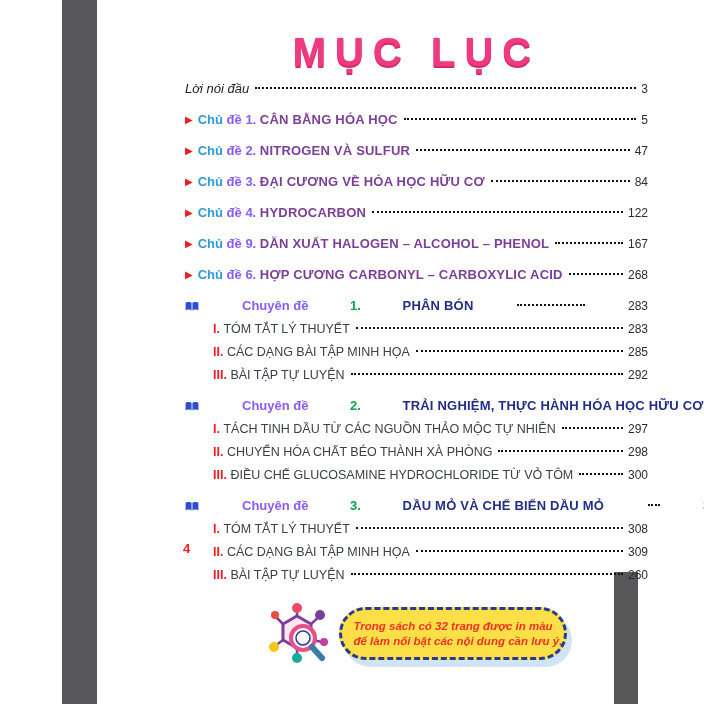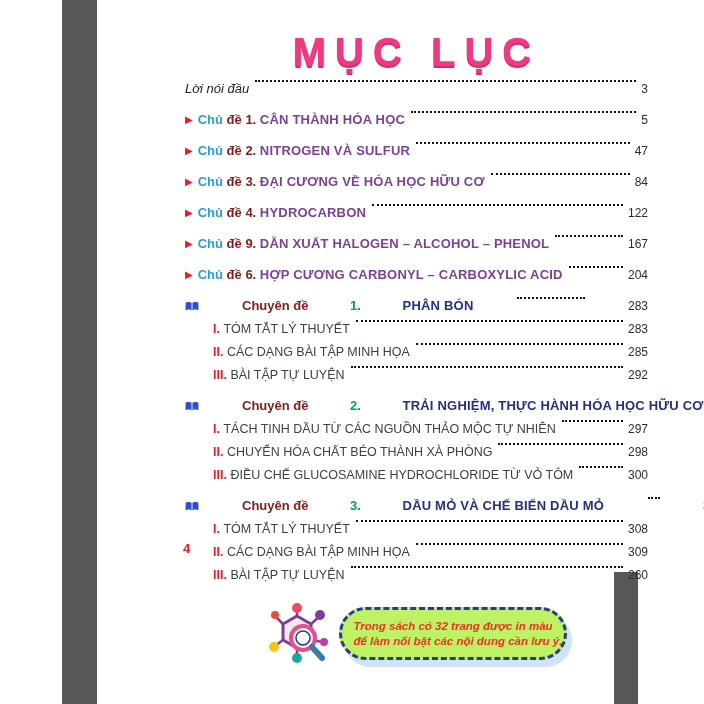--- a/index.html
+++ b/index.html
@@ -15,31 +15,31 @@
     position:absolute; left:97px; top:0; width:517px; height:572px;
     background:#ffffff; box-sizing:border-box; padding:24px 14px 0 40px;margin-left:48px;
   }
 
   #main-title {
     text-align:center; font-size:40px; font-weight:bold; letter-spacing:9px;
     color:#ee3a80; margin:6px 0 2px 0; line-height:44px;
     text-shadow:0 2px 0 #d42a6a, 0 0 1px #ee3a80;
   }
 
-  .row { display:flex; align-items:flex-start; line-height:18px; font-size:13px; }
+  .row { display:flex; align-items:center; line-height:18px; font-size:13px; }
   .row.intro  { margin-top:6px; font-size:13px; }
   .row.chu    { margin-top:13px; }
   .row.chuyen { margin-top:13px;gap:38px; }
   .row.sub    { margin-top:5px; margin-left:28px; font-size:12.5px; }
 
   .intro-label { font-style:italic; color:#1d1d1d; white-space:nowrap; }
 
   .arrow { color:#ed1c24; font-size:10px; line-height:18px; margin-right:5px; }
   .lbl-blue  { color:#2d9bd5; font-weight:bold; white-space:pre; }
-  .lbl-red   { color:#7f1d1d; font-weight:bold; white-space:pre; }
+  .lbl-red   { color:#8b5cf6; font-weight:bold; white-space:pre; }
   .lbl-green { color:#00a651; font-weight:bold; white-space:pre; }
   .title-purple { color:#7b3f98; font-weight:bold; white-space:nowrap; letter-spacing:0.2px; }
   .title-navy   { color:#232d87; font-weight:bold; white-space:nowrap; letter-spacing:0.2px; }
 
   .book-ic { display:inline-flex; margin-right:5px; align-self:center; }
 
   .numeral { color:#ed1c24; font-weight:bold; white-space:pre; }
   .sub-title { color:#3a4148; white-space:nowrap; }
 
   .dots { flex:1; border-bottom:2.5px dotted #111111; margin:0 5px 3px 6px; min-width:12px; }
@@ -48,21 +48,21 @@
   #callout-wrap {
     margin-top:16px; display:flex; justify-content:center; align-items:center;
   }
   #callout-icon { margin-right:4px; position:relative; top:2px; }
   #callout-box { position:relative; width:228px; }
   #callout-shadow {
     position:absolute; left:5px; top:7px; width:100%; height:100%;
     background:#cfe4f6; border-radius:28px;
   }
   #callout-inner {
-    position:relative; background:#bef264; border:3px dashed #2b3990;
+    position:relative; background:#fde047; border:3px dashed #2b3990;
     border-radius:28px; padding:9px 12px 8px 12px; box-sizing:border-box;
     text-align:center;
   }
   .callout-line {
     color:#ee3124; font-weight:bold; font-style:italic;
     font-size:11.5px; line-height:15px; white-space:nowrap;
   }
 
   #footer-page-num {
     position:absolute; left:38px; bottom:16px; color:#ed1c24;
@@ -82,21 +82,21 @@
     <div id="toc-list">
         <div class="row intro">
           <span class="intro-label">Lời nói đầu</span>
           <span class="dots"></span>
           <span class="pg">3</span>
         </div>
         <div class="row chu">
           <span class="arrow">▶</span>
           <span class="lbl-blue">Chủ </span>
           <span class="lbl-red">đề 1. </span>
-          <span class="title-purple">CÂN THÀNH HÓA HỌC</span>
+          <span class="title-purple">CÂN BẰNG HÓA HỌC</span>
           <span class="dots"></span>
           <span class="pg">5</span>
         </div>
         <div class="row chu">
           <span class="arrow">▶</span>
           <span class="lbl-blue">Chủ </span>
           <span class="lbl-red">đề 2. </span>
           <span class="title-purple">NITROGEN VÀ SULFUR</span>
           <span class="dots"></span>
           <span class="pg">47</span>
@@ -124,21 +124,21 @@
           <span class="title-purple">DẪN XUẤT HALOGEN – ALCOHOL – PHENOL</span>
           <span class="dots"></span>
           <span class="pg">167</span>
         </div>
         <div class="row chu">
           <span class="arrow">▶</span>
           <span class="lbl-blue">Chủ </span>
           <span class="lbl-red">đề 6. </span>
           <span class="title-purple">HỢP CƯƠNG CARBONYL – CARBOXYLIC ACID</span>
           <span class="dots"></span>
-          <span class="pg">204</span>
+          <span class="pg">268</span>
         </div>
         <div class="row chuyen">
           <span class="book-ic">
             <svg width="14" height="11" viewBox="0 0 24 18">
               <path d="M12 3.2 C9 0.6 3.8 0.6 1 2.2 V15.4 C3.8 13.8 9 13.8 12 16.2 C15 13.8 20.2 13.8 23 15.4 V2.2 C20.2 0.6 15 0.6 12 3.2 Z" fill="#2b4fd0"></path>
               <line x1="12" y1="3.4" x2="12" y2="16" stroke="#ffffff" stroke-width="1.6"></line>
             </svg>
           </span>
           <span class="lbl-red">Chuyên đề </span>
           <span class="lbl-green">1. </span>

